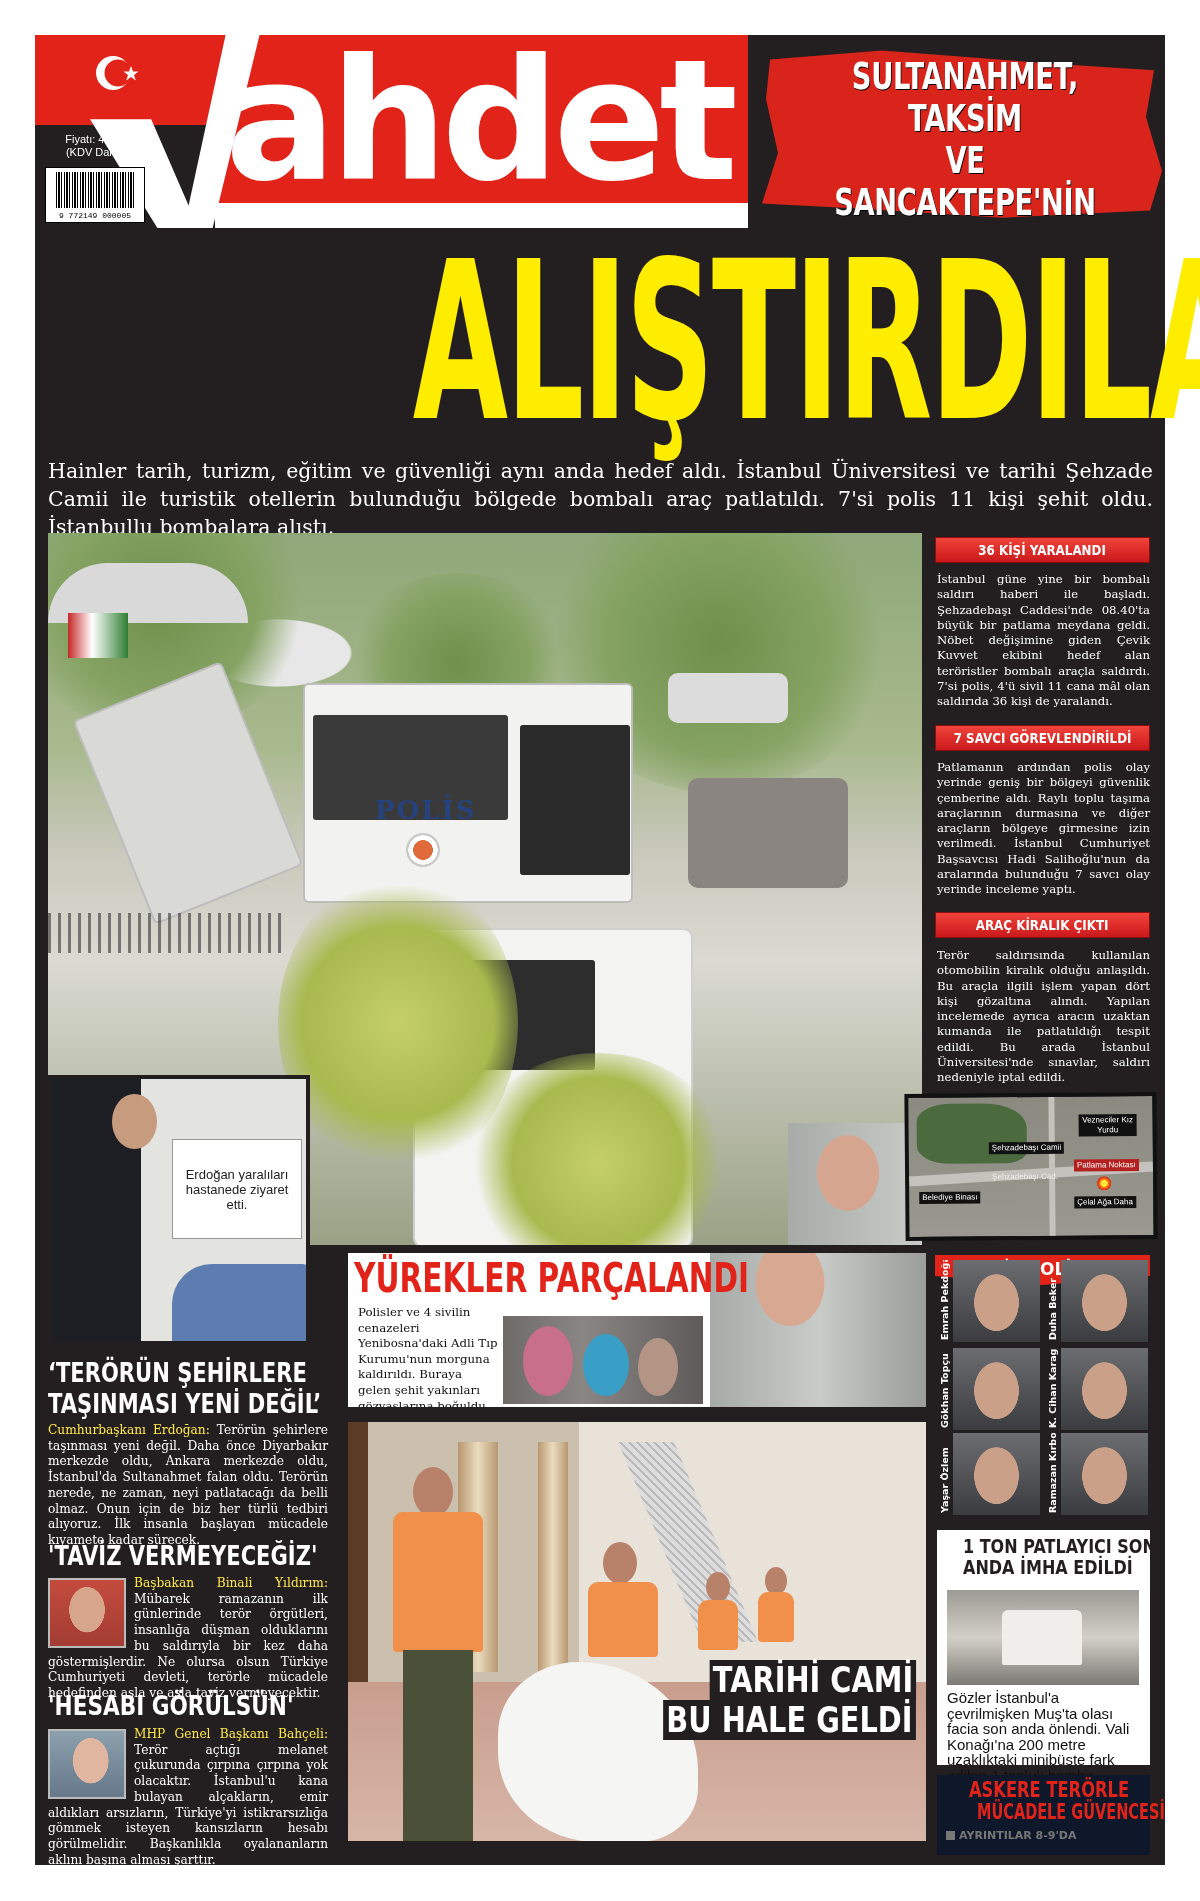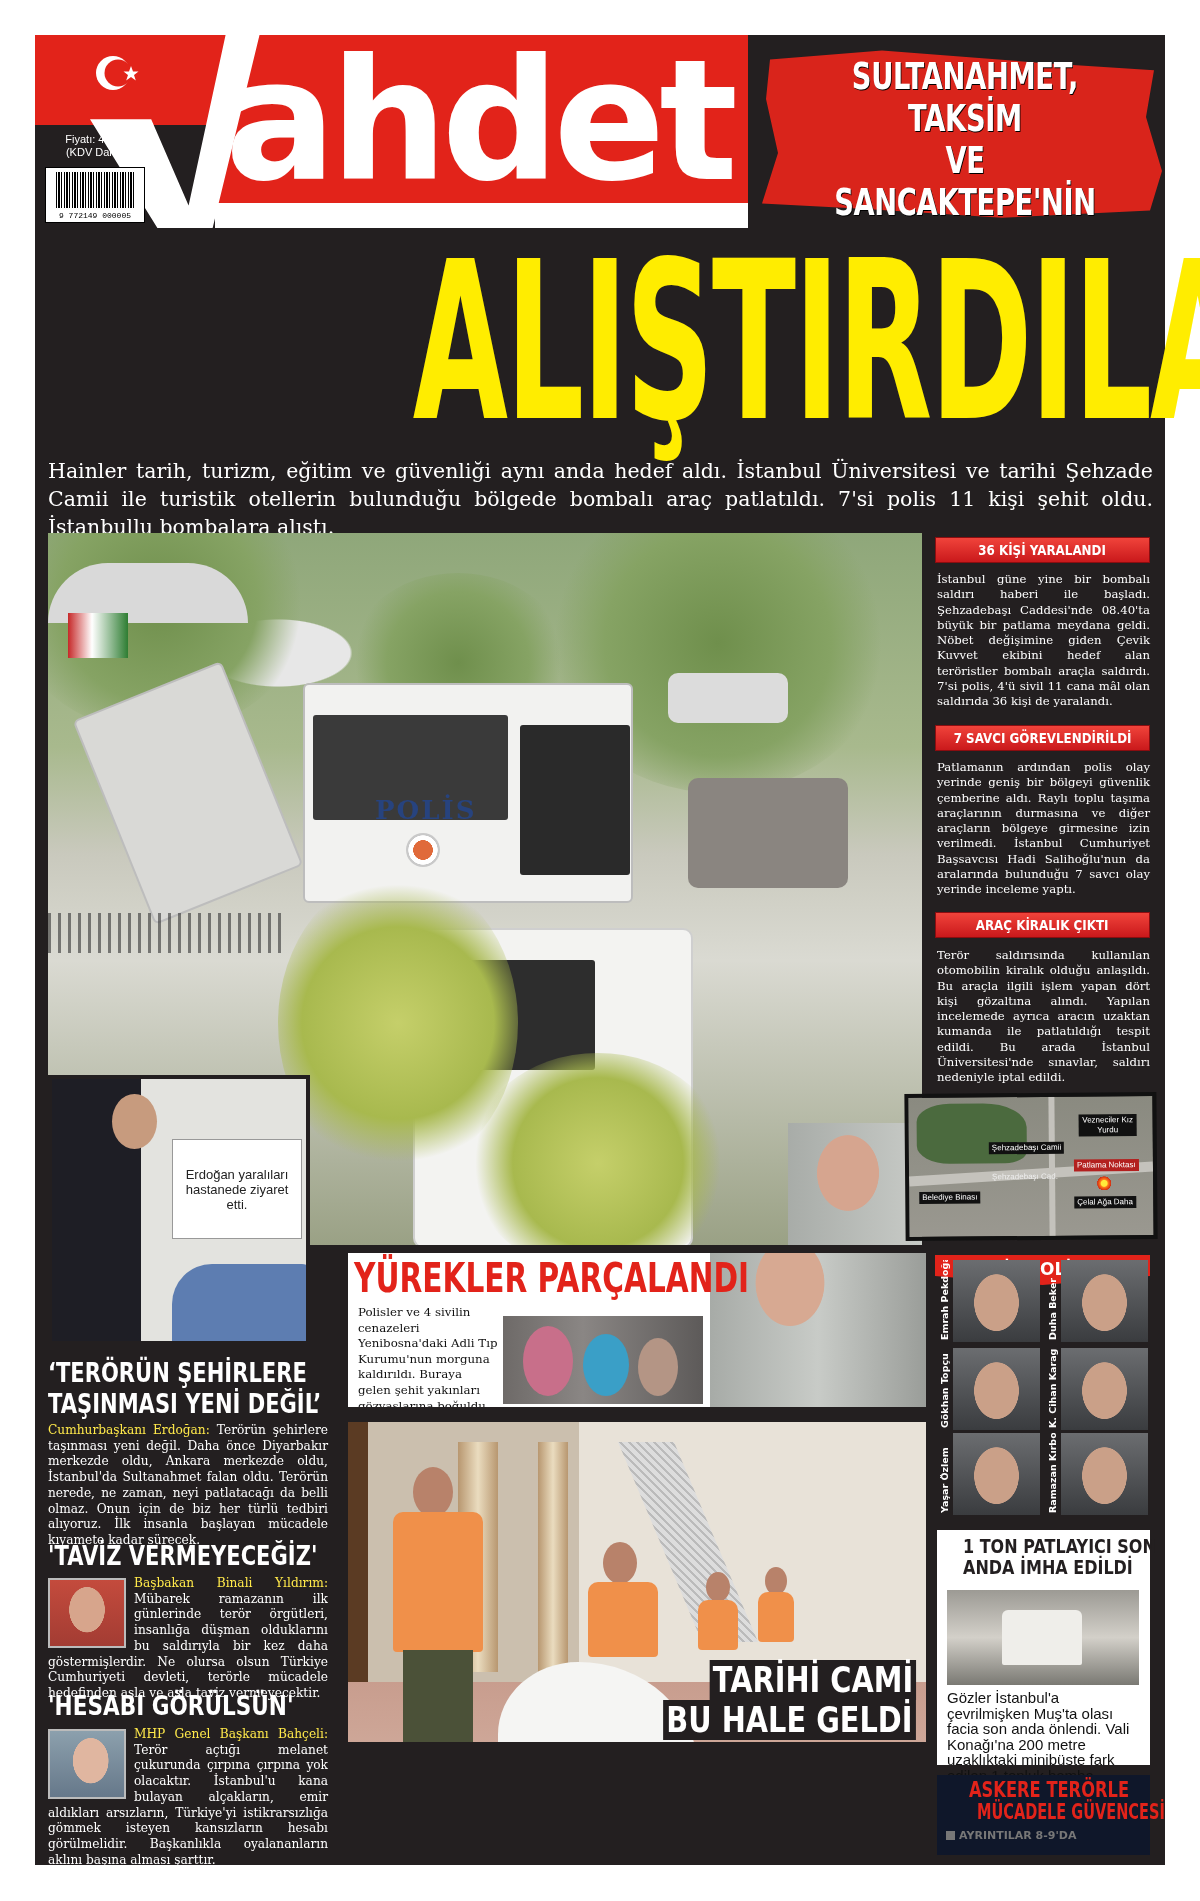--- a/index.html
+++ b/index.html
@@ -87,21 +87,21 @@
   #yurekler { left: 348px; top: 1253px; width: 578px; height: 157px; background: #fff; overflow: hidden; border-bottom: 3px solid #231f20; }
   #yurekler-title { position:absolute; left: 6px; top: 2px; color:#e2231a; font-family:"DejaVu Sans", sans-serif; font-weight:bold;
                     font-size: 40px; line-height: 46px; white-space: nowrap; transform: scaleX(0.74); transform-origin:left; }
   #yurekler-body { position:absolute; left: 10px; top: 52px; width: 140px; font-family:"DejaVu Serif", serif; font-size: 11.8px; line-height: 15.6px; color:#111; }
   #yurekler-photo { position:absolute; left: 155px; top: 63px; width: 200px; height: 88px; background: linear-gradient(90deg, #6e6a68, #8a8684 40%, #5d5a59); }
   .mourner { position:absolute; border-radius: 50%; }
   #yurekler-man { position:absolute; left: 362px; top: -10px; width: 216px; height: 170px;
                   background: radial-gradient(ellipse 40px 50px at 80px 40px, #d7a992 85%, transparent 87%), linear-gradient(90deg, #a7aba7, #c8cbc7 50%, #9a9d99); }
 
   
-  #mosque { left: 348px; top: 1422px; width: 578px; height: 320px; overflow:hidden;
+  #mosque { left: 348px; top: 1422px; width: 578px; height: 419px; overflow:hidden;
             background: linear-gradient(90deg, #5b3b23 0 20px, #cbbfae 20px 40%, #e8e2d8 40% 100%); }
   .worker { position:absolute; background:#f0904a; border-radius: 10px 10px 4px 4px; }
   .worker-legs { position:absolute; background:#4b5138; }
   .worker-head { position:absolute; border-radius: 50%; background:#b8826a; }
   #mosque-floor { position:absolute; left:0; top: 260px; width:100%; height: 170px; background: linear-gradient(180deg, #c89d8e, #d8b8a9); }
   #mosque-sheet { position:absolute; left: 150px; top: 240px; width: 200px; height: 180px; background:#f5f5f3; border-radius: 40% 60% 30% 50%; }
   #mosque-title { position:absolute; right: 10px; top: 238px; text-align:right; }
   #mosque-title span { display:inline-block; background:#231f20; color:#fff; font-family:"DejaVu Sans", sans-serif; font-weight:bold;
                        font-size: 36px; line-height: 36px; padding: 2px 4px; transform: scaleX(0.80); transform-origin: right; white-space:nowrap; }
   #mosque-body { position:absolute; right: 10px; top: 318px; width: 215px; text-align:right; }

